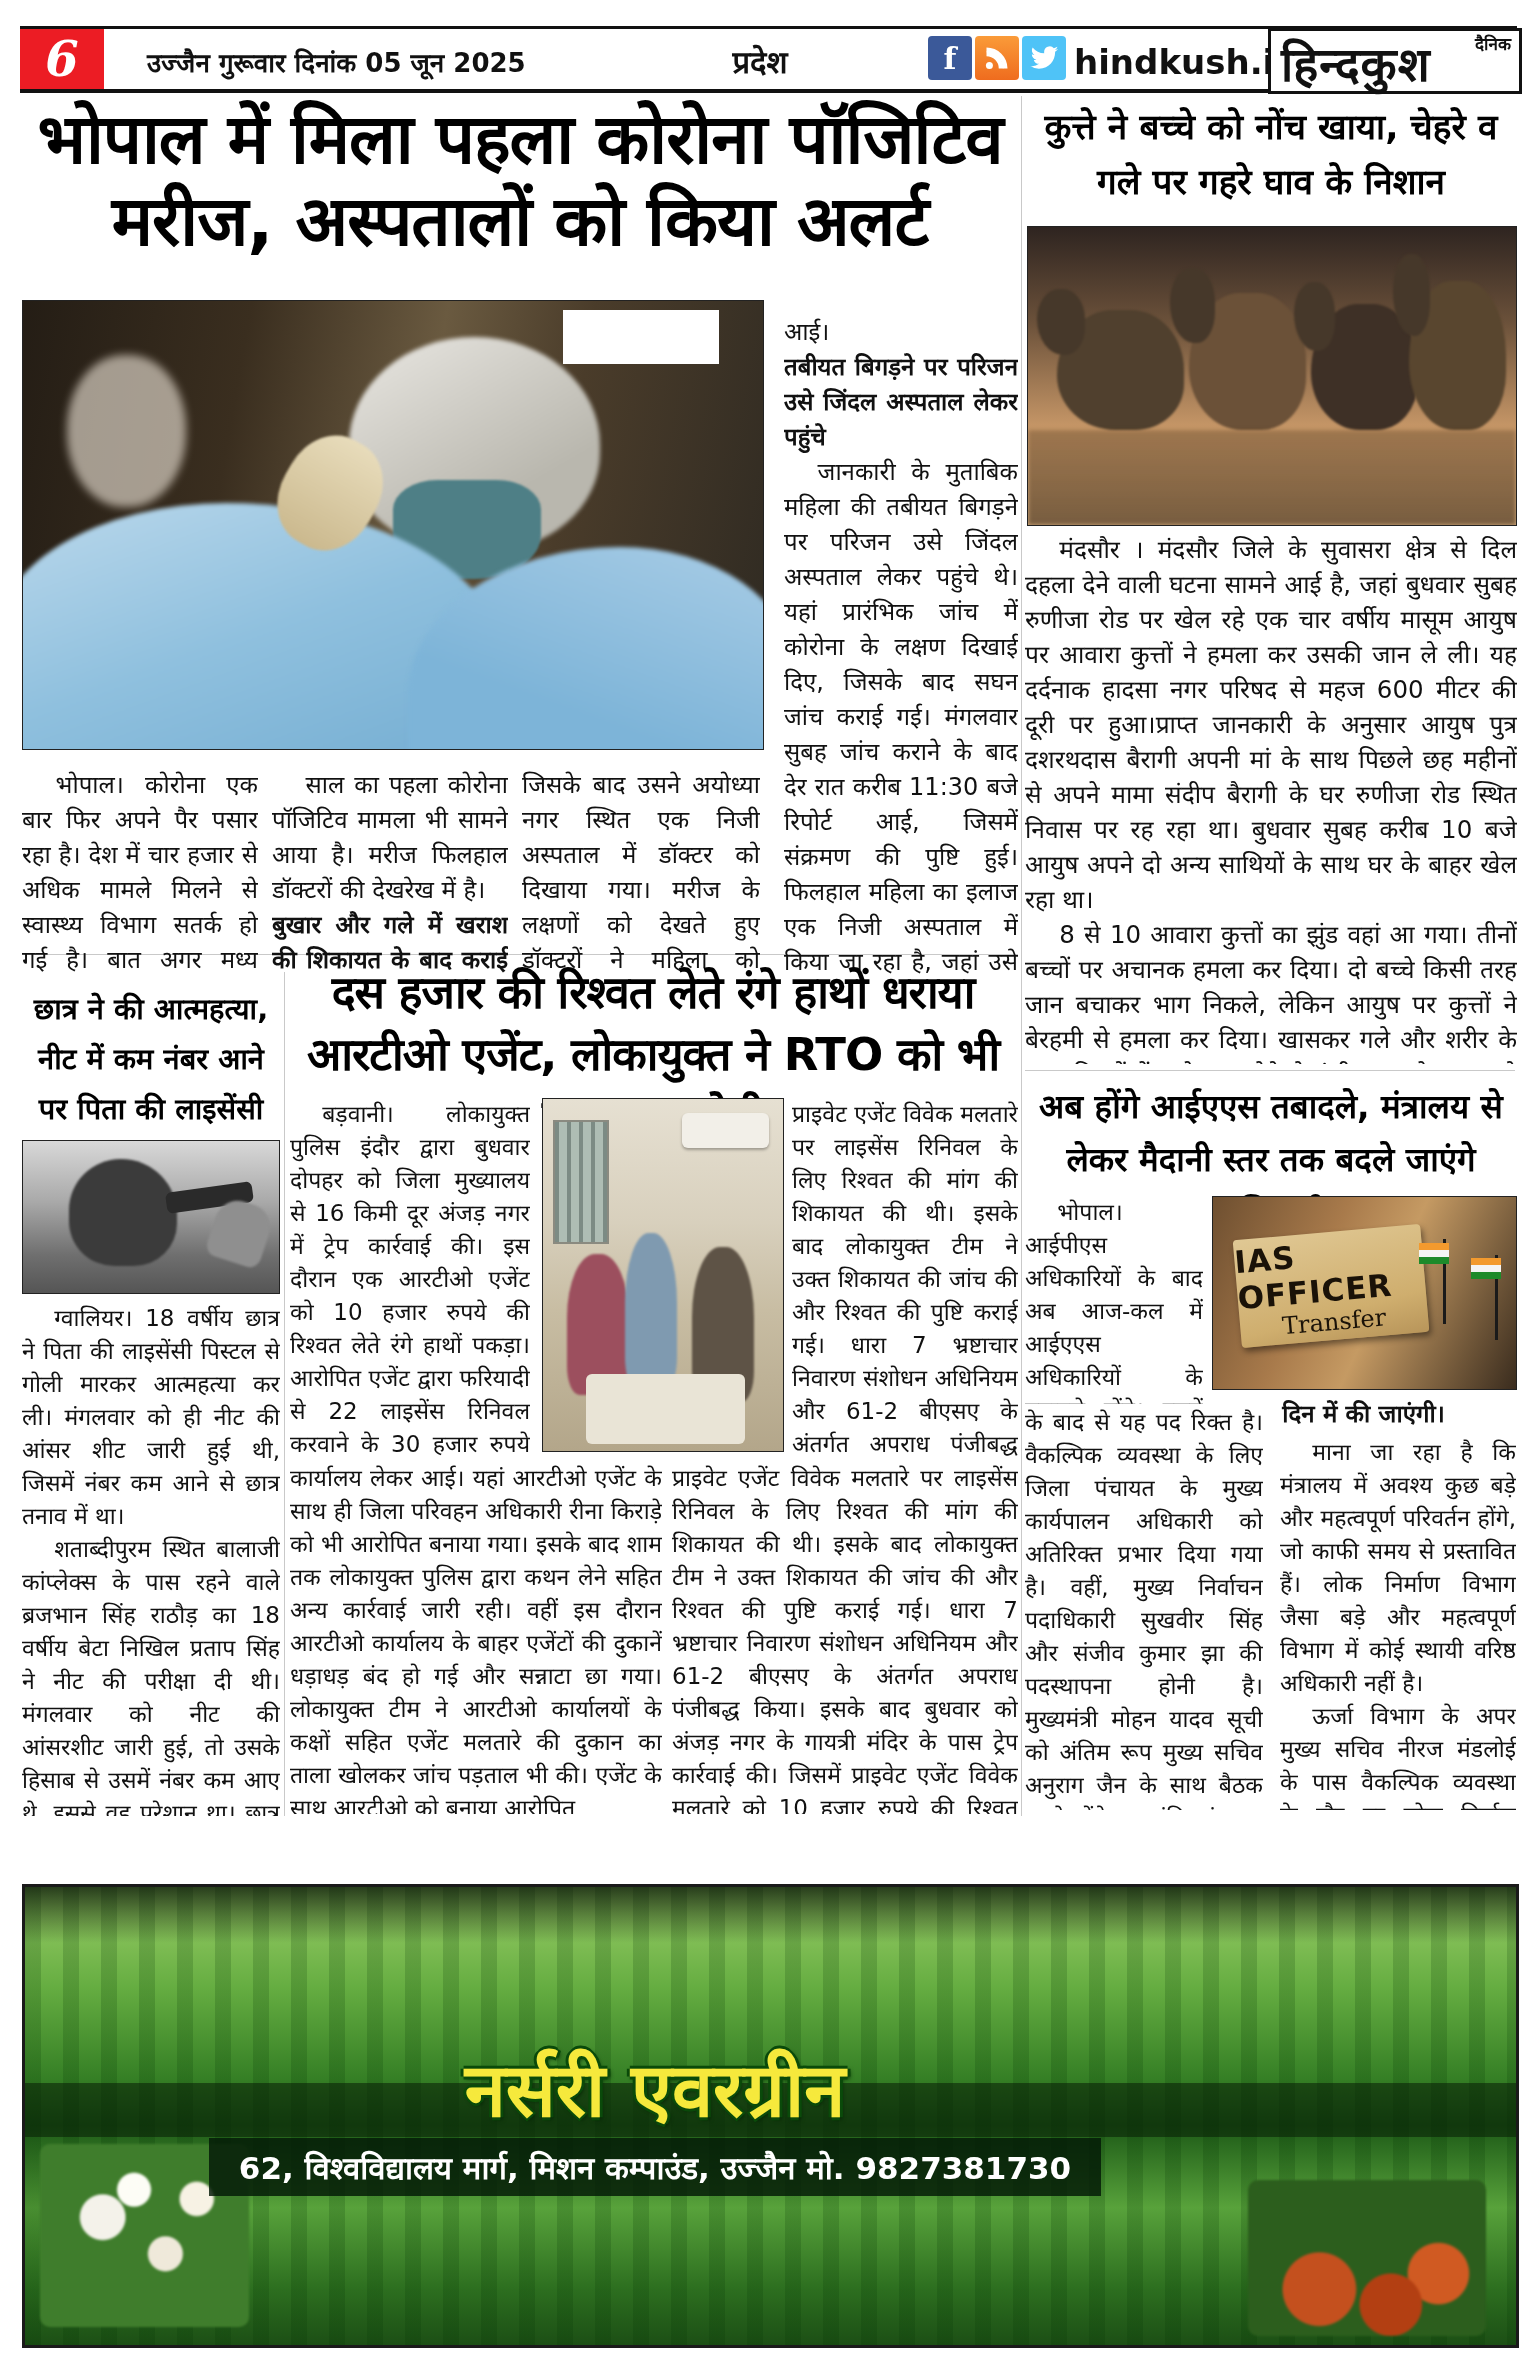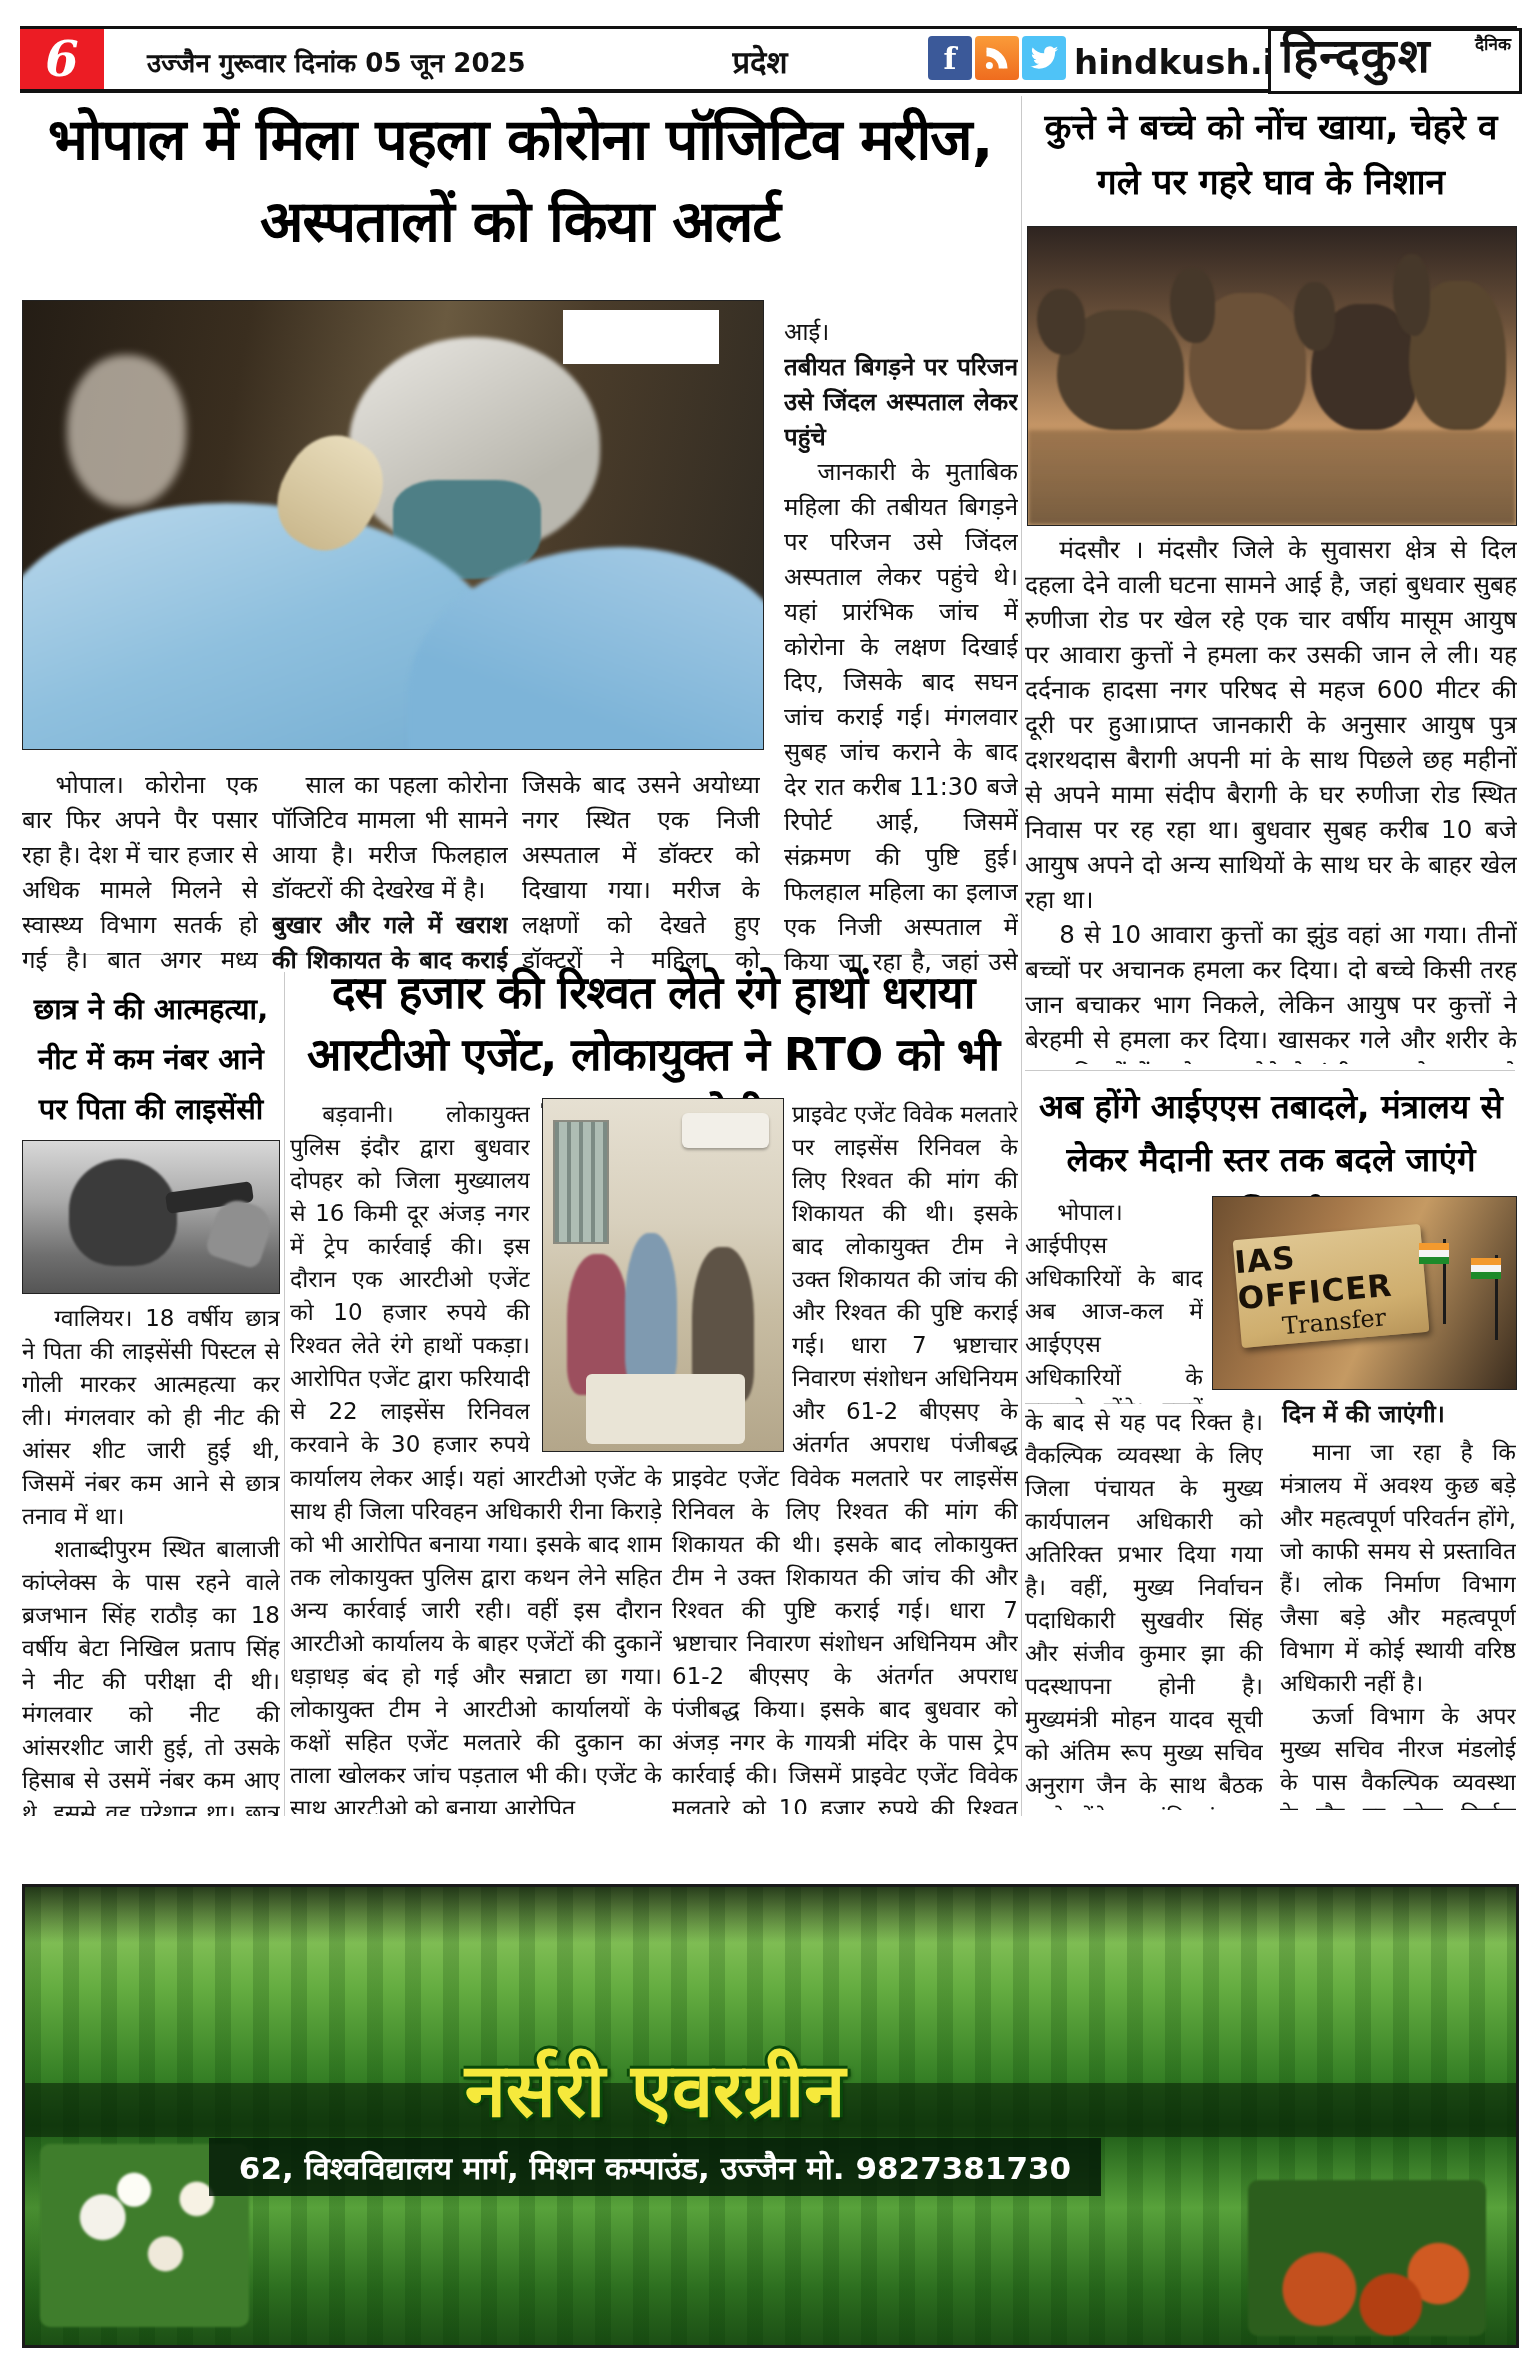--- a/index.html
+++ b/index.html
@@ -16,21 +16,21 @@
   .site{font-size:34px;font-weight:bold;}
   .social{width:44px;height:44px;border-radius:4px;display:flex;align-items:center;justify-content:center;}
   .fb{background:#3b5999;color:#fff;font-weight:bold;font-size:30px;font-family:"DejaVu Serif",serif;}
   .rss{background:linear-gradient(180deg,#fa9b39,#ef6c1e);}
   .tw{background:#4fc3f7;}
   .masthead-box{border:3px solid #111;background:#fff;}
   .masthead{font-size:47px;font-weight:bold;letter-spacing:1px;line-height:1;}
   .masthead-tag{font-size:17px;font-weight:bold;}
   
   .hl{font-weight:bold;color:#000;text-align:center;}
-  .hl-main{font-size:57px;line-height:82px;letter-spacing:-1px;}
+  .hl-main{font-size:69px;line-height:82px;letter-spacing:-1px;}
   .hl-dog{font-size:35px;line-height:55px;}
   .hl-sui{font-size:29px;line-height:50px;}
   .hl-rto{font-size:45px;line-height:62px;letter-spacing:-1px;}
   .hl-ias{font-size:33px;line-height:53px;}
   
   .btxt{font-size:24px;line-height:35px;text-align:justify;overflow:hidden;}
   .btxt p{margin:0;text-indent:1.4em;}
   .btxt p.nohang{text-indent:0;}
   .btxt p.bold{font-weight:bold;text-indent:0;}
   .small{font-size:23px;line-height:33px;}
@@ -104,21 +104,21 @@
       <svg width="30" height="30" viewBox="0 0 24 24">
         <path fill="#fff" d="M23.4 4.8c-.8.37-1.7.62-2.6.74a4.5 4.5 0 0 0 2-2.5c-.9.53-1.9.9-2.9 1.1A4.5 4.5 0 0 0 12.1 7.2c0 .36.03.7.1 1.04A12.8 12.8 0 0 1 2.9 3.5a4.5 4.5 0 0 0 1.4 6c-.74-.03-1.44-.23-2.05-.57v.06c0 2.2 1.56 4.03 3.64 4.44-.67.2-1.37.2-2.06.08a4.5 4.5 0 0 0 4.25 3.16A9.1 9.1 0 0 1 1 18.46 12.8 12.8 0 0 0 7.97 20.5c8.35 0 12.92-6.92 12.92-12.93v-.6c.9-.63 1.66-1.42 2.5-2.17z"></path>
       </svg>
     </span>
   </div>
 
   <div class="abs site" style="left:1074px;top:42px;">hindkush.in</div>
 
   <div class="abs masthead-box" style="left:1268px;top:28px;width:248px;height:60px;">
     <div class="abs masthead-tag" style="right:8px;top:1px;">दैनिक</div>
-    <div class="abs masthead" style="left:10px;top:1px;">हिन्दकुश</div>
+    <div class="abs masthead" style="left:10px;top:10px;">हिन्दकुश</div>
   </div>
 
   <div class="abs grayrule" style="left:1021px;top:96px;width:1px;height:1720px;"></div>
   <div class="abs grayrule" style="left:284px;top:972px;width:1px;height:844px;"></div>
   <div class="abs grayrule" style="left:22px;top:954px;width:996px;height:1px;"></div>
   <div class="abs grayrule" style="left:1025px;top:1070px;width:490px;height:1px;"></div>
 
   <div class="abs hl hl-main" style="left:24px;top:98px;width:992px;height:168px;">भोपाल में मिला पहला कोरोना पॉजिटिव मरीज, अस्पतालों को किया अलर्ट</div>
 
   <div class="photo ph-corona" style="left:22px;top:300px;width:740px;height:448px;">

